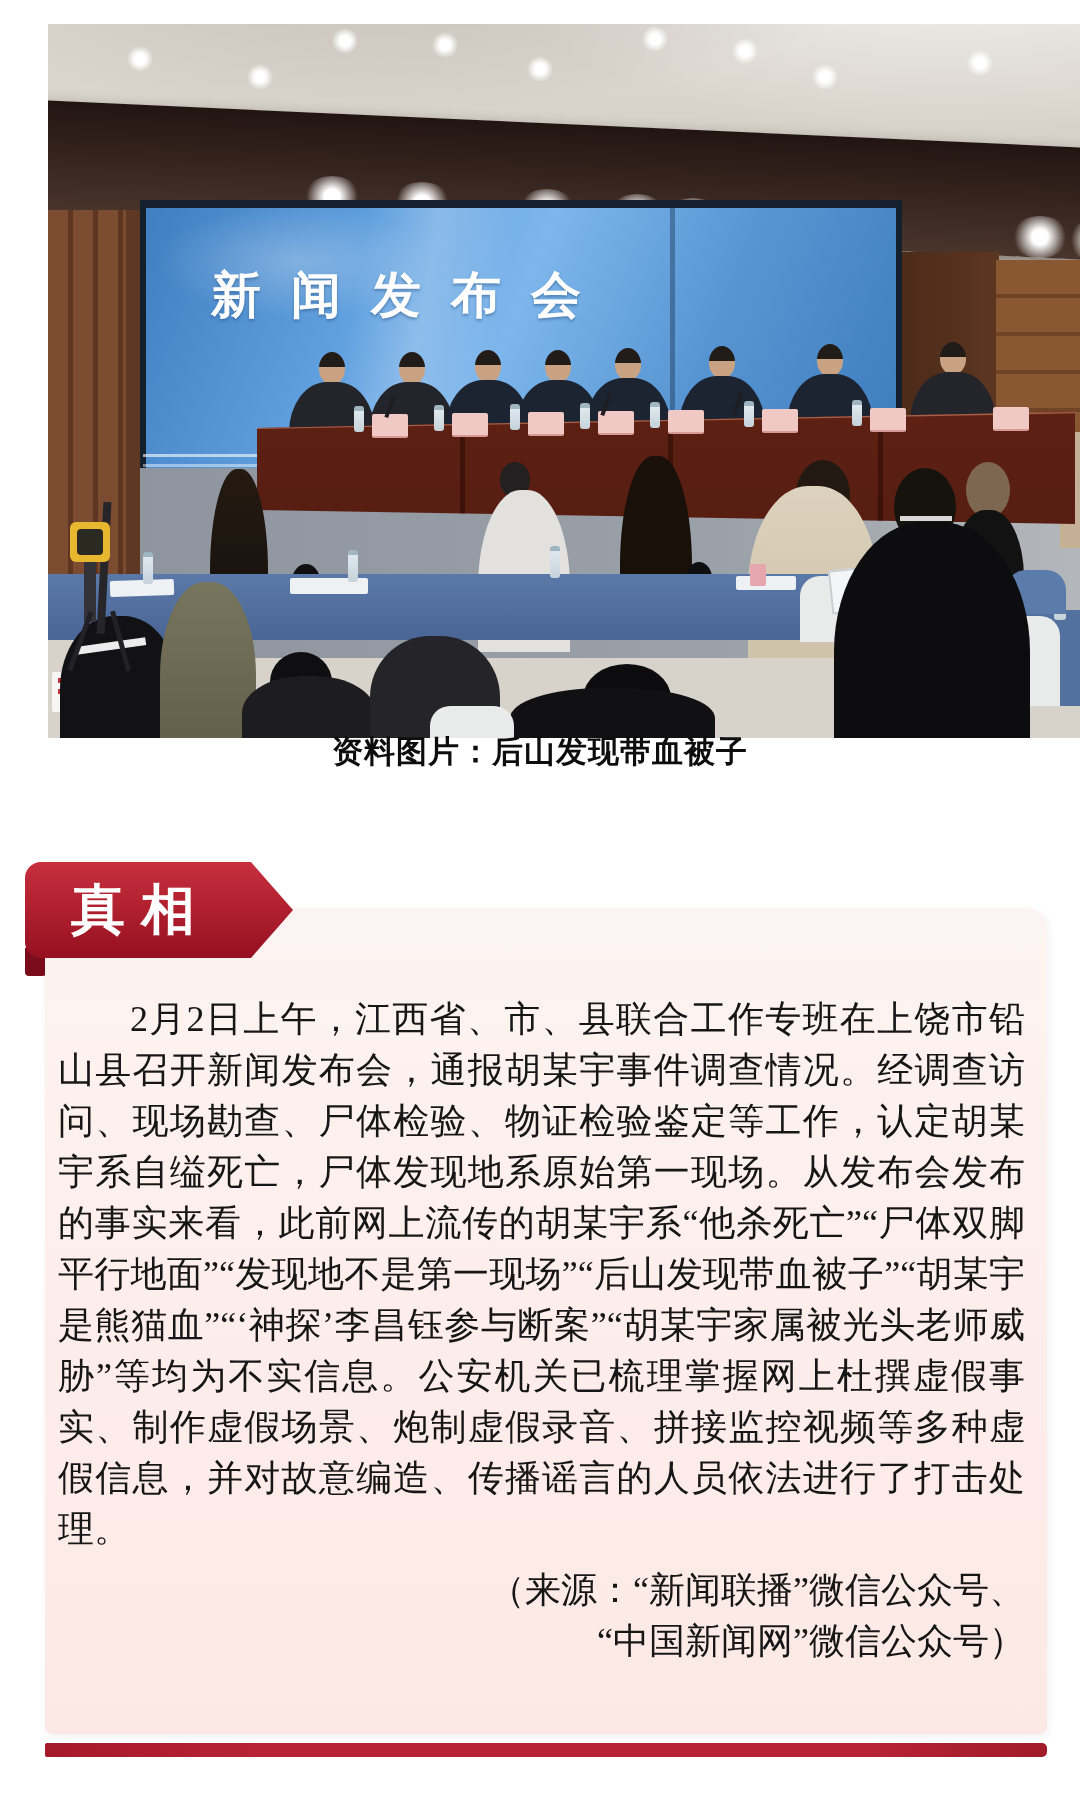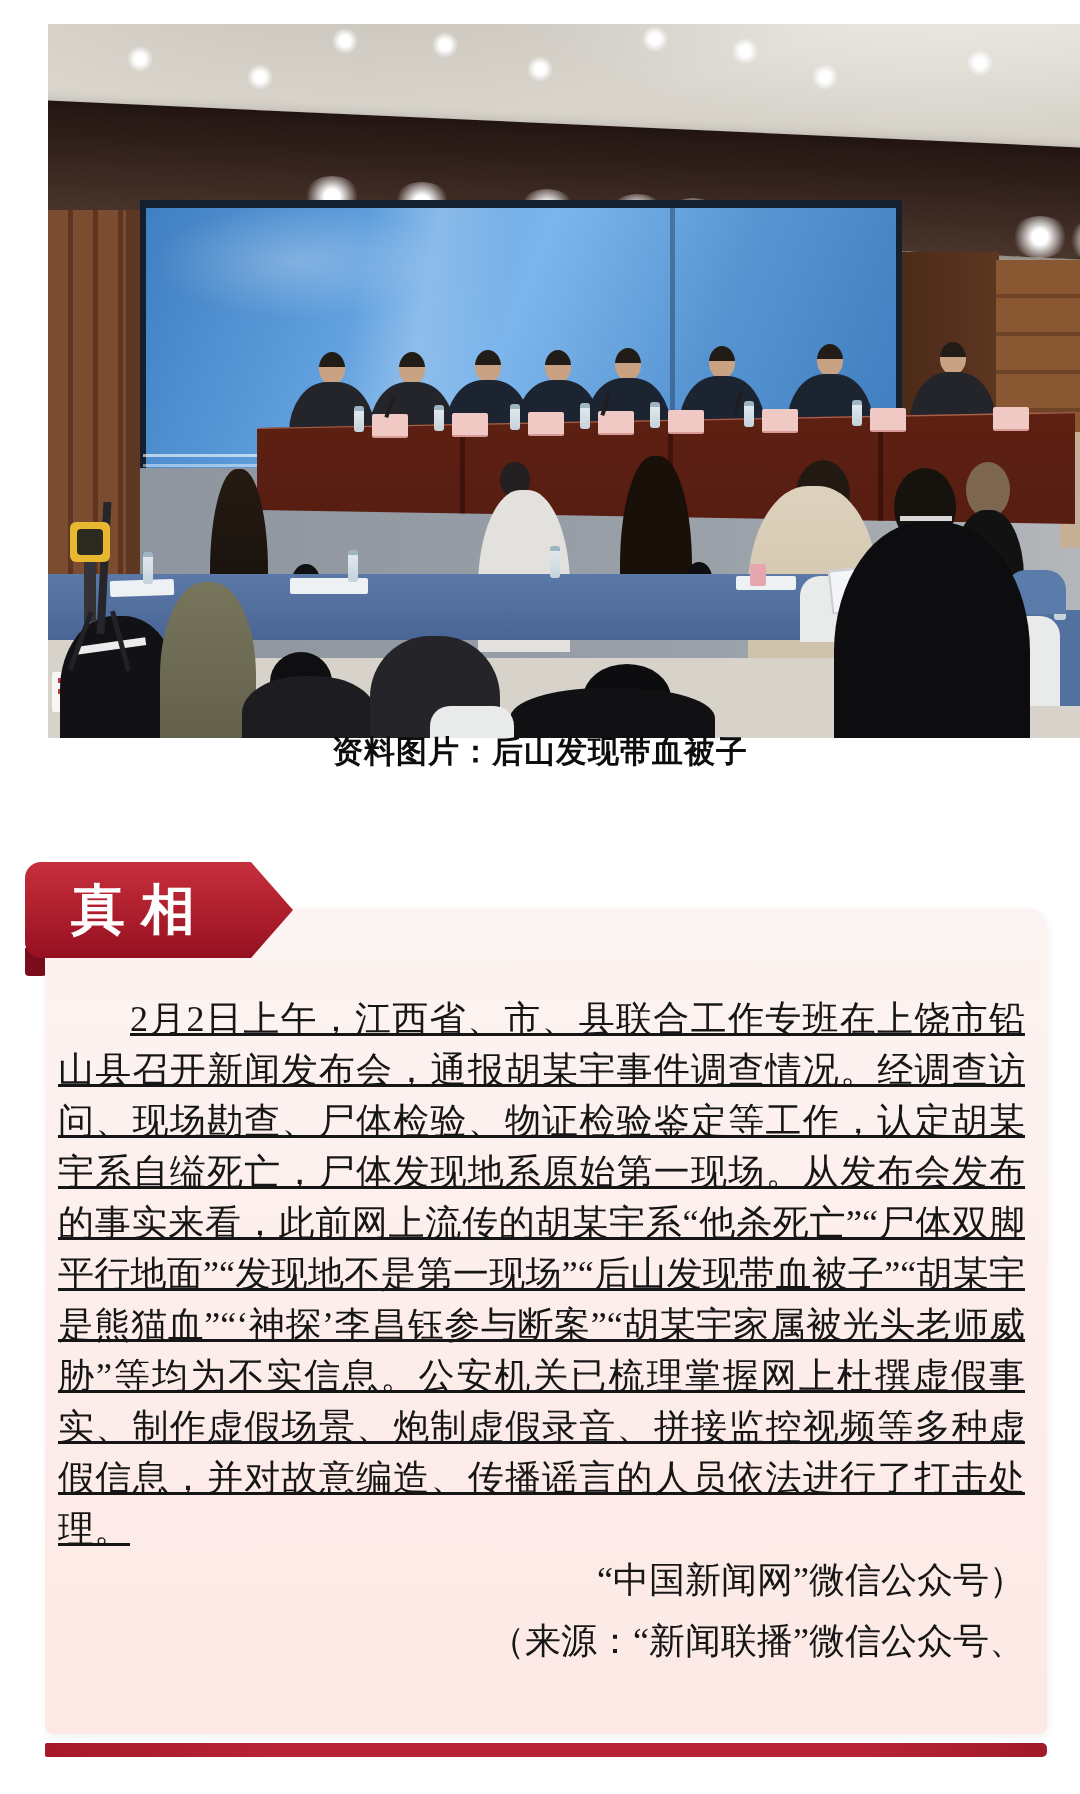--- a/index.html
+++ b/index.html
@@ -96,21 +96,21 @@
     border-radius:4px 20px 8px 8px;box-shadow:2px 3px 9px rgba(0,0,0,.06);z-index:3;}
   .box-inner{padding:86px 22px 0 13px;}
   .ribbon{position:absolute;left:25px;top:862px;width:268px;height:96px;
     background:linear-gradient(180deg,#c62f3e 0%,#b2212f 45%,#951021 100%);
     border-radius:16px 0 0 16px;
     clip-path:polygon(0 0,226px 0,268px 48px,226px 96px,0 96px);
     display:flex;align-items:center;z-index:5;}
   .ribbon span{color:#ffffff;font-size:54px;font-weight:bold;letter-spacing:16px;
     padding-left:46px;line-height:96px;}
   .para{margin:0;font-size:36px;line-height:51px;color:#161616;
-    text-align:justify;text-indent:72px;text-decoration:underline;}
+    text-align:justify;text-indent:72px;}
   .source{margin:0;font-size:36px;line-height:51px;color:#161616;text-align:right;}
   .source.first{margin-top:10px;}
   .bottom-bar{position:absolute;left:45px;top:1743px;width:1002px;height:14px;
     background:linear-gradient(90deg,#a5182a 0%,#b72335 22%,#b72335 82%,#a01a28 100%);
     border-radius:2px 5px 5px 2px;z-index:3;}
 </style>
 </head>
 <body>
 
 <figure class="photo-wrap">
@@ -140,20 +140,21 @@
 
   <div class="abs wall-left"></div>
   <div class="abs wall-left-edge"></div>
   <div class="abs wall-right-dark"></div>
   <div class="abs wall-right-lit"></div>
 
   <div class="abs screen-frame"></div>
   <div class="abs screen"></div>
   <div class="abs screen-streak"></div>
   <div class="abs screen-seam"></div>
+  <div class="abs screen-title">新闻发布会</div>
   <div class="abs glare1"></div>
   <div class="abs glare2"></div>
   <div class="abs glare3"></div>
 
   <div class="abs floor"></div>
   <div class="abs floor-tan"></div>
 
   <div class="abs speaker suit" style="left:241px;top:358px">
       <i class="head"></i>
       <i class="body"></i>
@@ -267,22 +268,22 @@
   <div class="abs tripod-leg2"></div>
 </figure>
 
 <div class="caption">资料图片：后山发现带血被子</div>
 
 <div class="ribbon-fold"></div>
 
 <div class="content-box">
   <div class="box-inner">
     <p class="para">2月2日上午，江西省、市、县联合工作专班在上饶市铅山县召开新闻发布会，通报胡某宇事件调查情况。经调查访问、现场勘查、尸体检验、物证检验鉴定等工作，认定胡某宇系自缢死亡，尸体发现地系原始第一现场。从发布会发布的事实来看，此前网上流传的胡某宇系“他杀死亡”“尸体双脚平行地面”“发现地不是第一现场”“后山发现带血被子”“胡某宇是熊猫血”“‘神探’李昌钰参与断案”“胡某宇家属被光头老师威胁”等均为不实信息。公安机关已梳理掌握网上杜撰虚假事实、制作虚假场景、炮制虚假录音、拼接监控视频等多种虚假信息，并对故意编造、传播谣言的人员依法进行了打击处理。</p>
+    <p class="source first">（来源：“新闻联播”微信公众号、</p>
     <p class="source">“中国新闻网”微信公众号）</p>
-    <p class="source first">（来源：“新闻联播”微信公众号、</p>
   </div>
 </div>
 
 <div class="ribbon">
   <span>真相</span>
 </div>
 
 <div class="bottom-bar"></div>
 
 </body></html>

